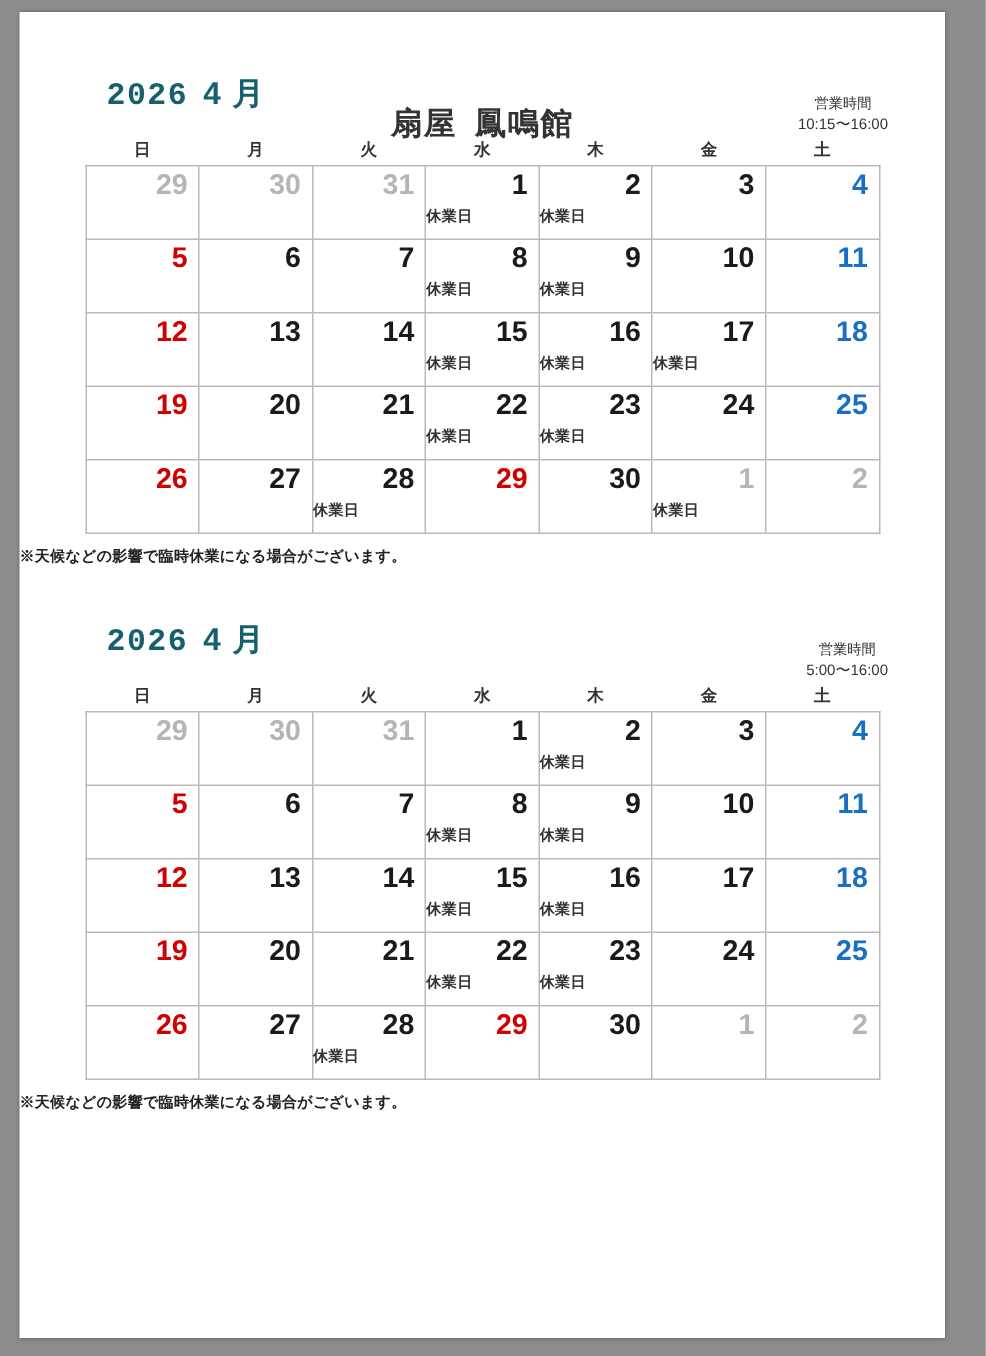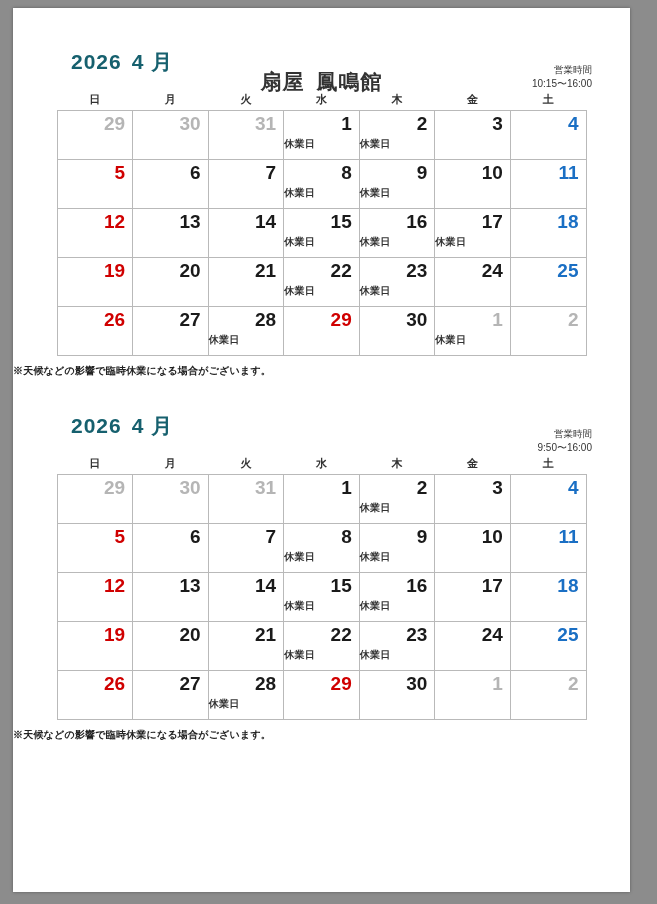--- a/index.html
+++ b/index.html
@@ -38,21 +38,21 @@
   .year-month {
     position: absolute;
     left: 58px;
     top: 6px;
     font-size: 21px;
     font-weight: bold;
     color: #16606e;
     letter-spacing: 1px;
     white-space: nowrap;
   }
-  .year-month .ym-year { margin-right: 10px; }
+  .year-month .ym-year { margin-right: 10px; font-family: Liberation Mono, monospace; }
   .cal-title {
     position: absolute;
     left: 0;
     right: 0;
     top: 26px;
     text-align: center;
     font-size: 21px;
     font-weight: bold;
     color: #333333;
     letter-spacing: 1px;
@@ -60,21 +60,21 @@
   .cal-title .title-gap { display: inline-block; width: 12px; }
   .hours {
     position: absolute;
     right: 38px;
     top: 22px;
     text-align: center;
     font-size: 10px;
     color: #333333;
     line-height: 1.35;
   }
-  .hours .hours-label { font-size: 9.5px; text-align: right; }
+  .hours .hours-label { font-size: 9.5px; }
 
   table.cal {
     border-collapse: collapse;
     table-layout: fixed;
     width: 530px;
     margin: 0 auto;
   }
   table.cal th {
     font-size: 11px;
     font-weight: bold;
@@ -278,21 +278,21 @@
           </tr>
         </tbody>
       </table>
       <div class="note">※天候などの影響で臨時休業になる場合がございます。</div>
     </div>
   <div class="calendar-block" id="block-1">
       <div class="cal-head">
         <div class="year-month"><span class="ym-year">2026</span><span>4 月</span></div>
         <div class="hours">
           <div class="hours-label">営業時間</div>
-          <div class="hours-value">9:50〜16:00</div>
+          <div class="hours-value">5:00〜16:00</div>
         </div>
       </div>
       <table class="cal">
         <thead>
           <tr>
             <th class="sun">日</th>
             <th>月</th>
             <th>火</th>
             <th>水</th>
             <th>木</th>

